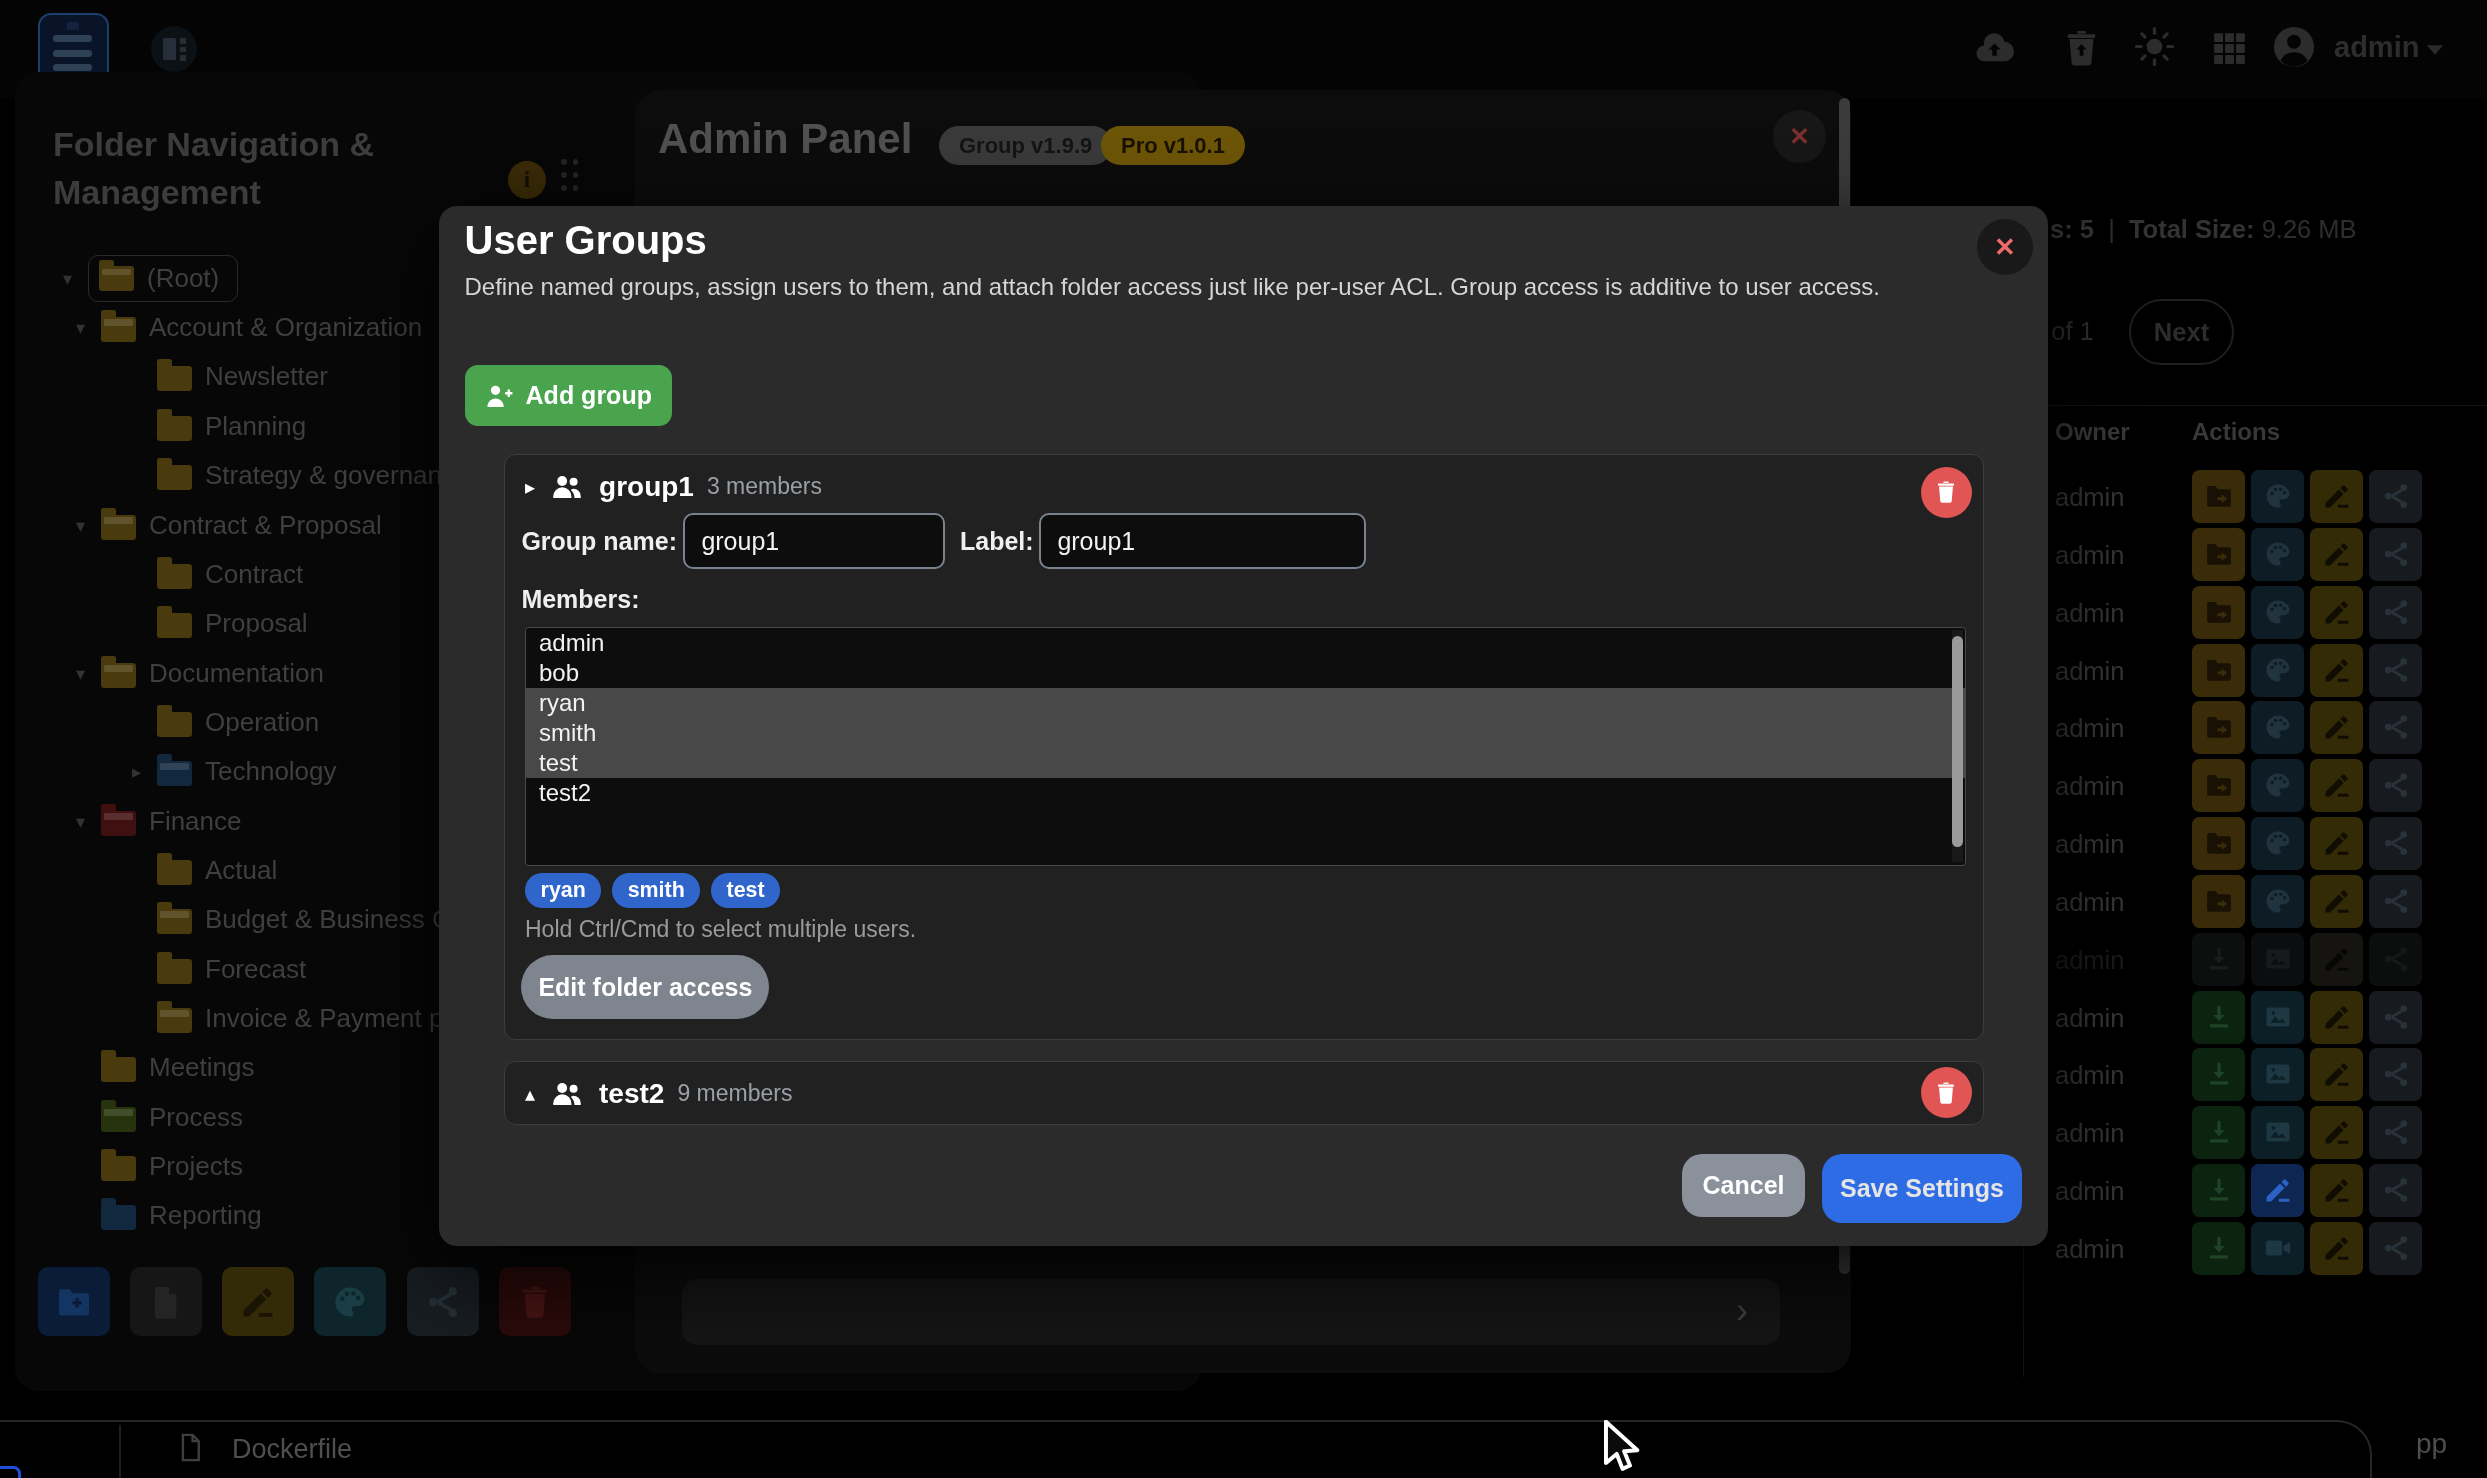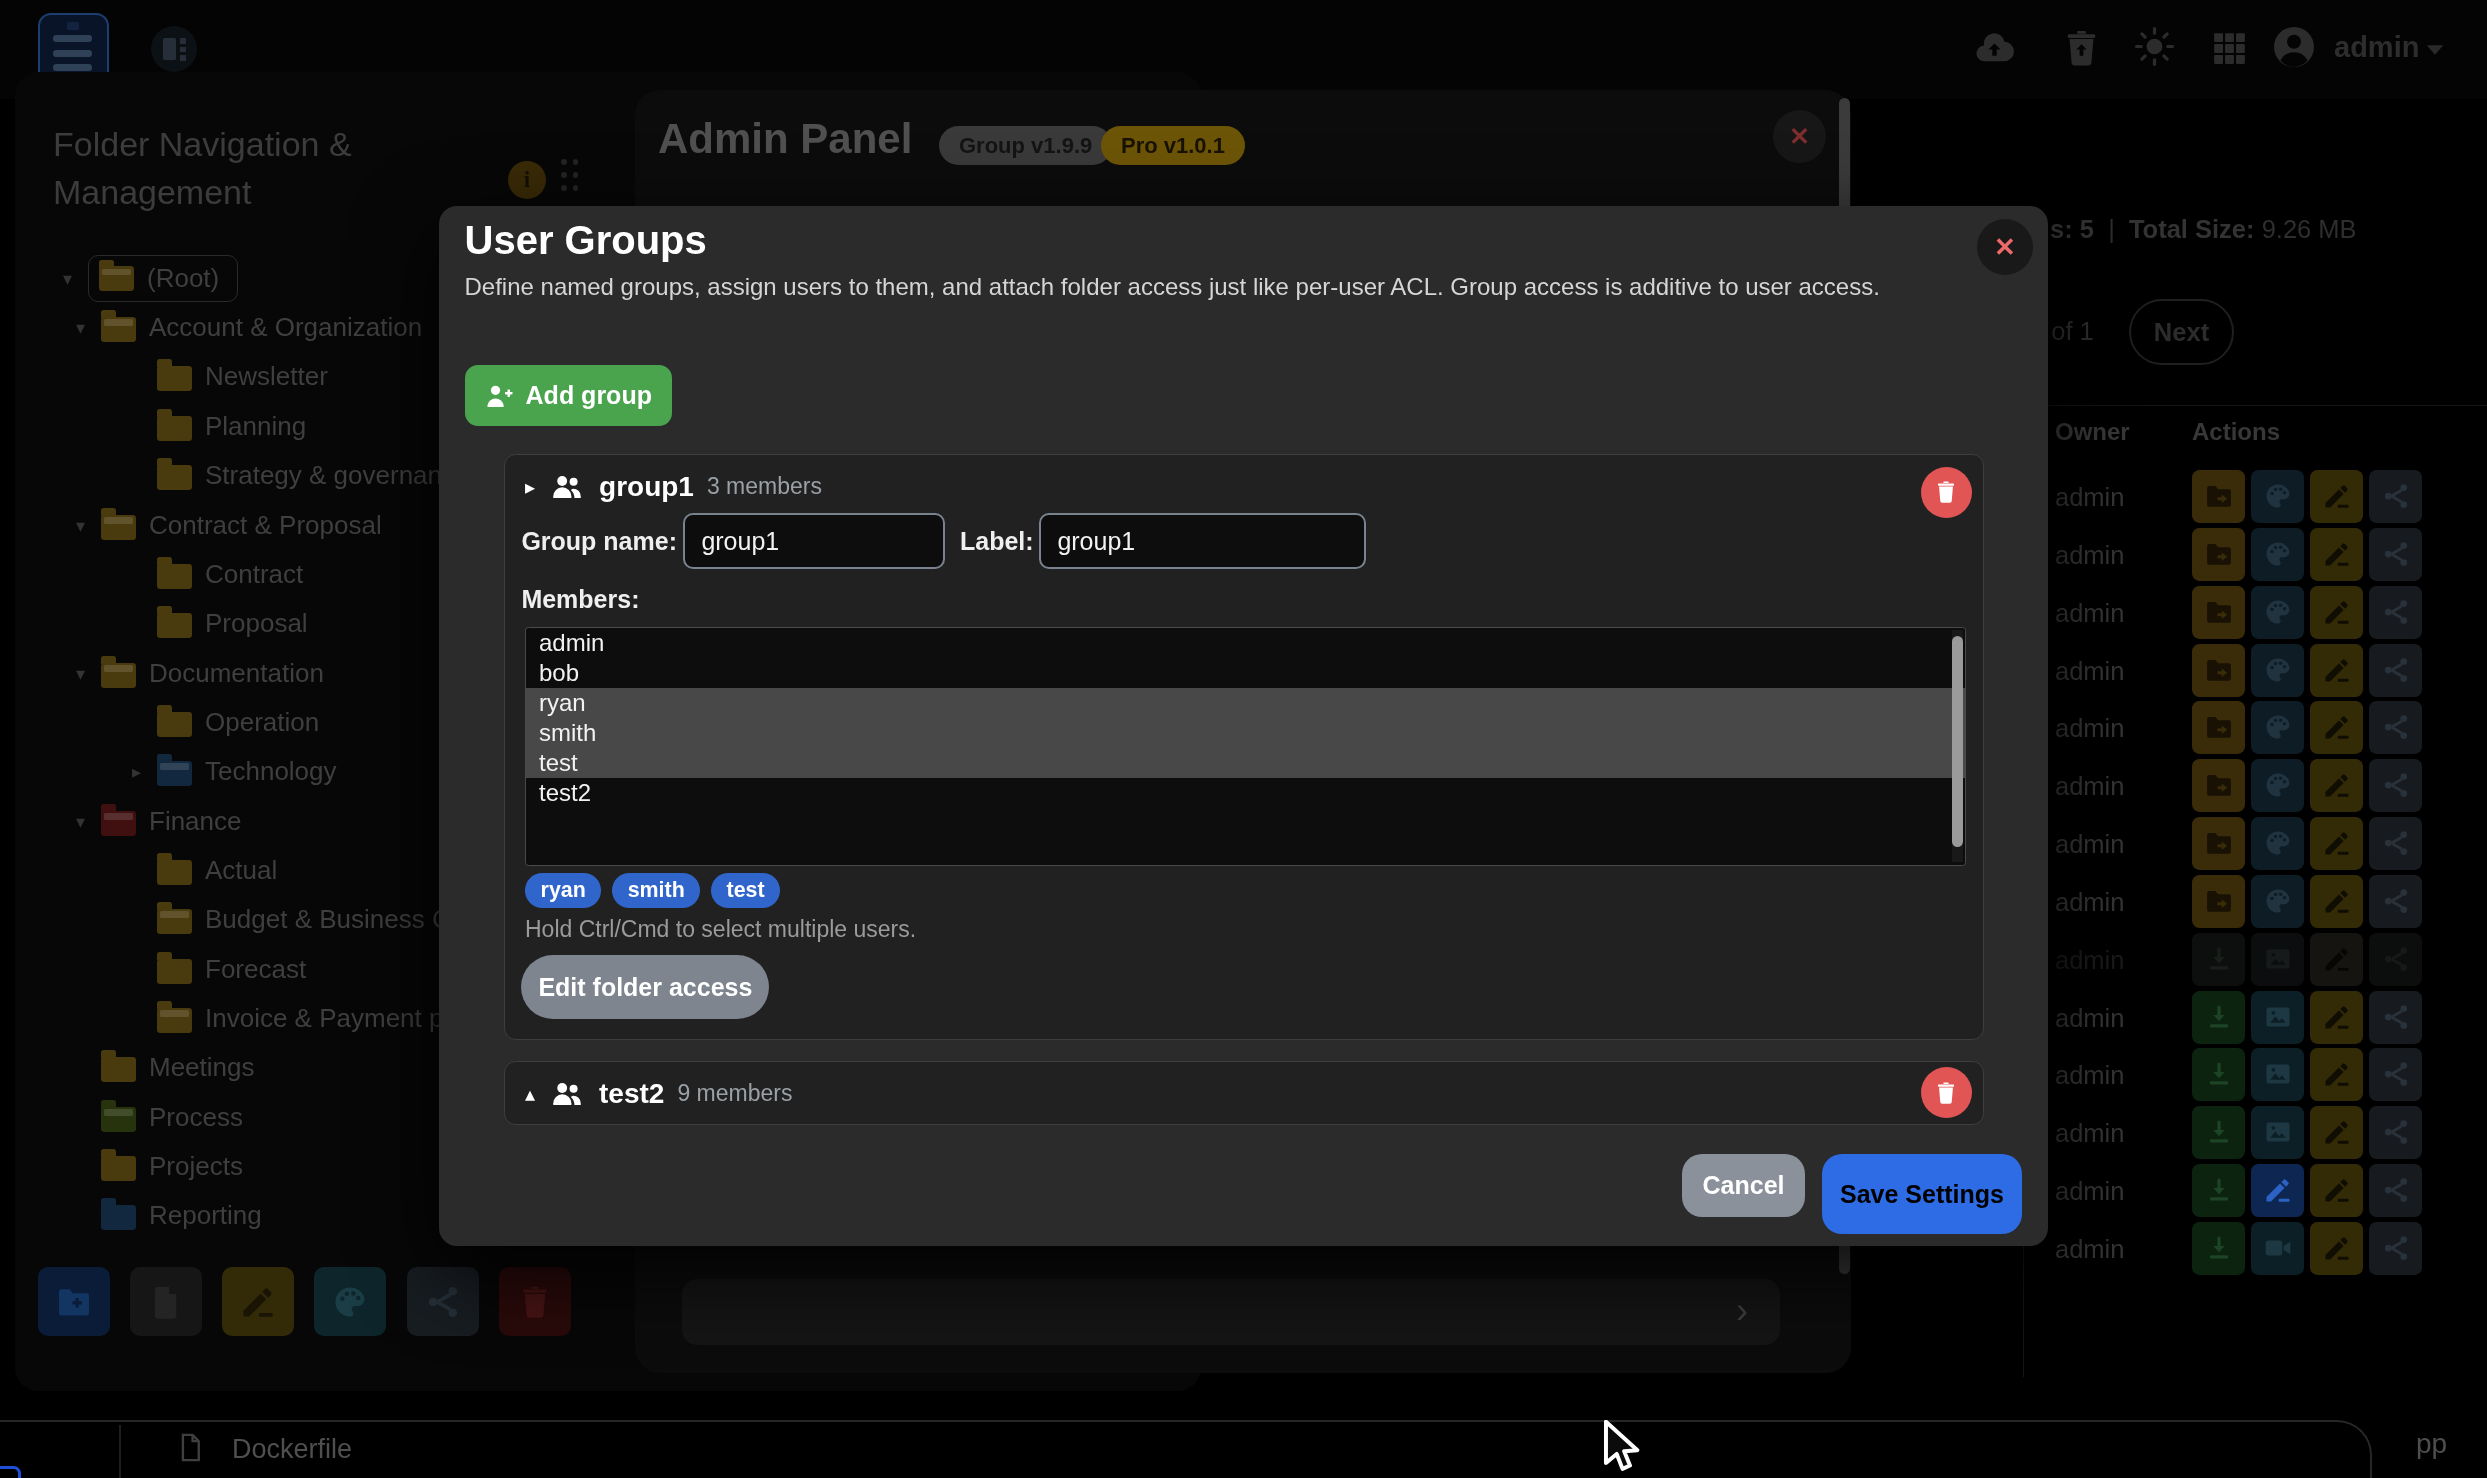--- a/index.html
+++ b/index.html
@@ -18,21 +18,21 @@
   .apptitle{position:absolute;left:0;top:21.4px;width:100%;text-align:center;
             font-size:44px;font-weight:bold;color:#232323;}
   .tbico{position:absolute;top:28px;width:41px;height:41px;color:#2c2c2c;}
   .tbico svg{width:100%;height:100%;}
   .tbuser{position:absolute;left:2334px;top:31px;font-size:29px;font-weight:bold;color:#2d2d2d;}
   .tbcaret{position:absolute;left:2421px;top:36px;width:28px;height:28px;color:#2a2a2a;}
 
   
   .sidebar{position:absolute;left:15px;top:72px;width:1186px;height:1319px;background:#070707;border-radius:23px;}
   .sbtitle{position:absolute;left:38px;top:48px;width:354px;font-size:34px;line-height:1.42;
-           font-weight:normal;color:#3c3c3c;}
+           font-weight:bold;color:#3c3c3c;}
   .infoico{position:absolute;left:493px;top:89px;width:38px;height:38px;border-radius:50%;background:#3a2b07;
            color:#151003;font-weight:bold;font-size:23px;text-align:center;line-height:38px;font-family:"Liberation Serif",serif;}
   .grip{position:absolute;left:546px;top:87px;width:21.4px;height:43px;}
   .grip i{position:absolute;width:5.8px;height:5.8px;border-radius:50%;background:#242424;}
   .trow{position:absolute;left:0;width:100%;height:49px;display:flex;align-items:center;color:#3f3f3f;font-size:26px;}
   .trow.lv0{padding-left:48px;}
   .trow.lv1{padding-left:61px;}
   .trow.lv2{padding-left:117px;}
   .tarrow{width:25px;font-size:18px;color:#333;flex:0 0 25px;}
   .tfold{width:35px;height:25px;border-radius:3.3px;position:relative;margin-right:13px;margin-top:3.3px;flex:0 0 35px;}
@@ -111,22 +111,22 @@
   .opt.sel{background:#484848;}
   .lbtrack{position:absolute;right:1.6px;top:1.6px;width:11.5px;height:232px;background:#191919;}
   .lbthumb{position:absolute;right:1.6px;top:8.2px;width:11.5px;height:211px;background:#9a9a9a;border-radius:5.8px;}
   .pills{position:absolute;left:20px;top:418px;display:flex;gap:10.7px;}
   .pill{height:35px;line-height:35px;padding:0 15.6px;border-radius:17.3px;color:#fff;font-size:21.4px;font-weight:bold;}
   .hint{position:absolute;left:20px;top:461px;font-size:23px;color:#9b9b9b;}
   .editaccess{position:absolute;left:16.4px;top:500px;width:248px;height:64px;border-radius:33px;border:none;cursor:pointer;
               background:#7e858f;color:#fff;font-size:25px;font-weight:bold;font-family:inherit;}
   .ugcancel{position:absolute;left:1243px;top:948px;width:123px;height:63px;border-radius:20px;border:none;cursor:pointer;
             background:#8a919b;color:#fff;font-size:25px;font-weight:bold;font-family:inherit;}
-  .ugsave{position:absolute;left:1383px;top:948px;width:200px;height:80px;border-radius:20px;border:none;cursor:pointer;
-          color:#000000;font-size:25px;font-weight:bold;font-family:inherit;}
+  .ugsave{position:absolute;left:1383px;top:948px;width:200px;height:69px;border-radius:20px;border:none;cursor:pointer;
+          color:#e5e5e5;font-size:25px;font-weight:bold;font-family:inherit;}
 
   .cursor{position:absolute;left:1601px;top:1420px;width:48px;height:58px;z-index:100;pointer-events:none;}
 </style>
 </head>
 <body>
 
 <div class="topbar">
   <div class="hamburger">
     <span class="notch"></span>
     <span class="bar" style="top:20px"></span>

